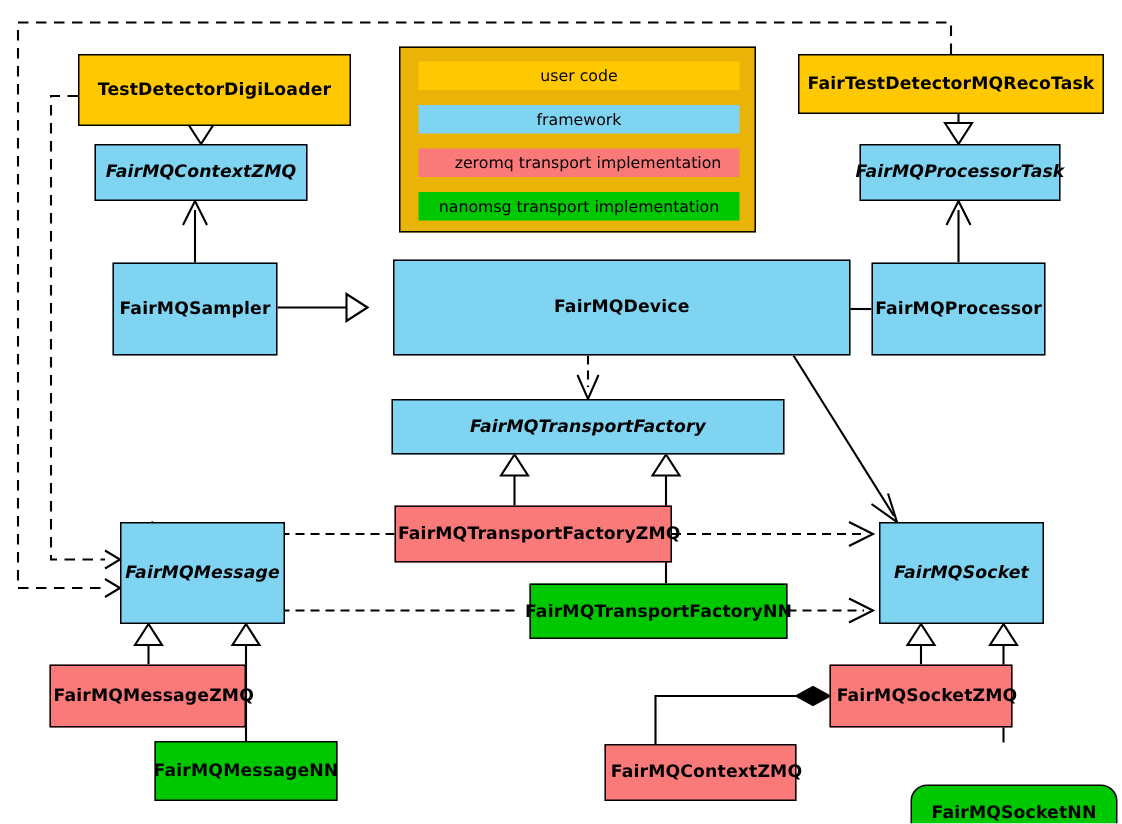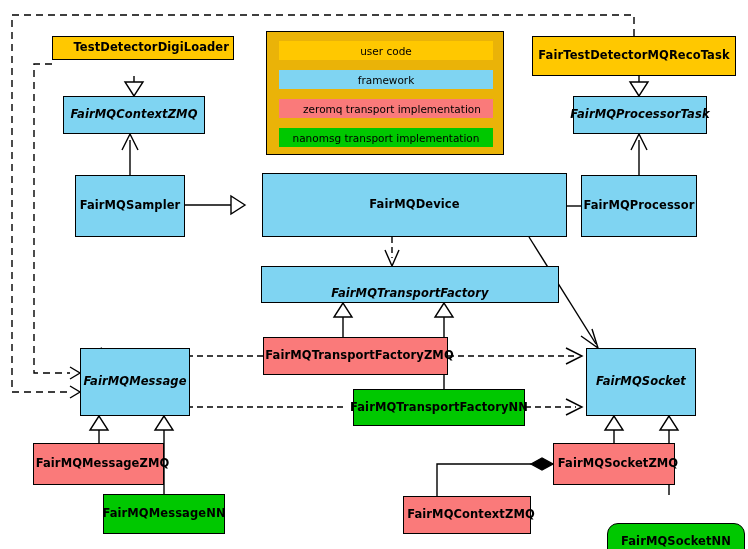--- a/index.html
+++ b/index.html
@@ -129,42 +129,42 @@
   </svg>
 
   <div id="legend" style="left:266px;top:31px;width:238px;height:124px;">
     <div class="legend-row user" style="left:12px;top:9px;width:214px;height:19px;">user code</div>
     <div class="legend-row framework" style="left:12px;top:38px;width:214px;height:19px;">framework</div>
     <div class="legend-row zeromq" style="left:12px;top:67px;width:214px;height:19px;">zeromq transport implementation</div>
     <div class="legend-row nanomsg" style="left:12px;top:96px;width:214px;height:19px;">nanomsg transport implementation</div>
   </div>
 
   <div id="nodes-layer">
-      <div class="node user" style="left: 52px; top: 36px; width: 182px; height: 24px; justify-content: flex-end;">
+      <div class="node user" style="left: 52px; top: 36px; width: 182px; height: 48px;">
         <span>TestDetectorDigiLoader</span>
       </div>
       <div class="node user" style="left: 532px; top: 36px; width: 204px; height: 40px;">
         <span>FairTestDetectorMQRecoTask</span>
       </div>
       <div class="node framework abstract" style="left: 63px; top: 96px; width: 142px; height: 38px;">
         <span>FairMQContextZMQ</span>
       </div>
       <div class="node framework abstract" style="left: 573px; top: 96px; width: 134px; height: 38px;">
         <span>FairMQProcessorTask</span>
       </div>
       <div class="node framework" style="left: 75px; top: 175px; width: 110px; height: 62px;">
         <span>FairMQSampler</span>
       </div>
       <div class="node framework" style="left: 262px; top: 173px; width: 305px; height: 64px;">
         <span>FairMQDevice</span>
       </div>
       <div class="node framework" style="left: 581px; top: 175px; width: 116px; height: 62px;">
         <span>FairMQProcessor</span>
       </div>
-      <div class="node framework abstract" style="left: 261px; top: 266px; width: 298px; height: 37px; align-items: flex-end;">
+      <div class="node framework abstract" style="left: 261px; top: 266px; width: 262px; height: 37px;">
         <span>FairMQTransportFactory</span>
       </div>
       <div class="node zeromq" style="left: 263px; top: 337px; width: 185px; height: 38px;">
         <span>FairMQTransportFactoryZMQ</span>
       </div>
       <div class="node nanomsg" style="left: 343px; top: 389px; width: 172px; height: 37px; margin-left: 10px;">
         <span>FairMQTransportFactoryNN</span>
       </div>
       <div class="node framework abstract" style="left: 80px; top: 348px; width: 110px; height: 68px;">
         <span>FairMQMessage</span>

